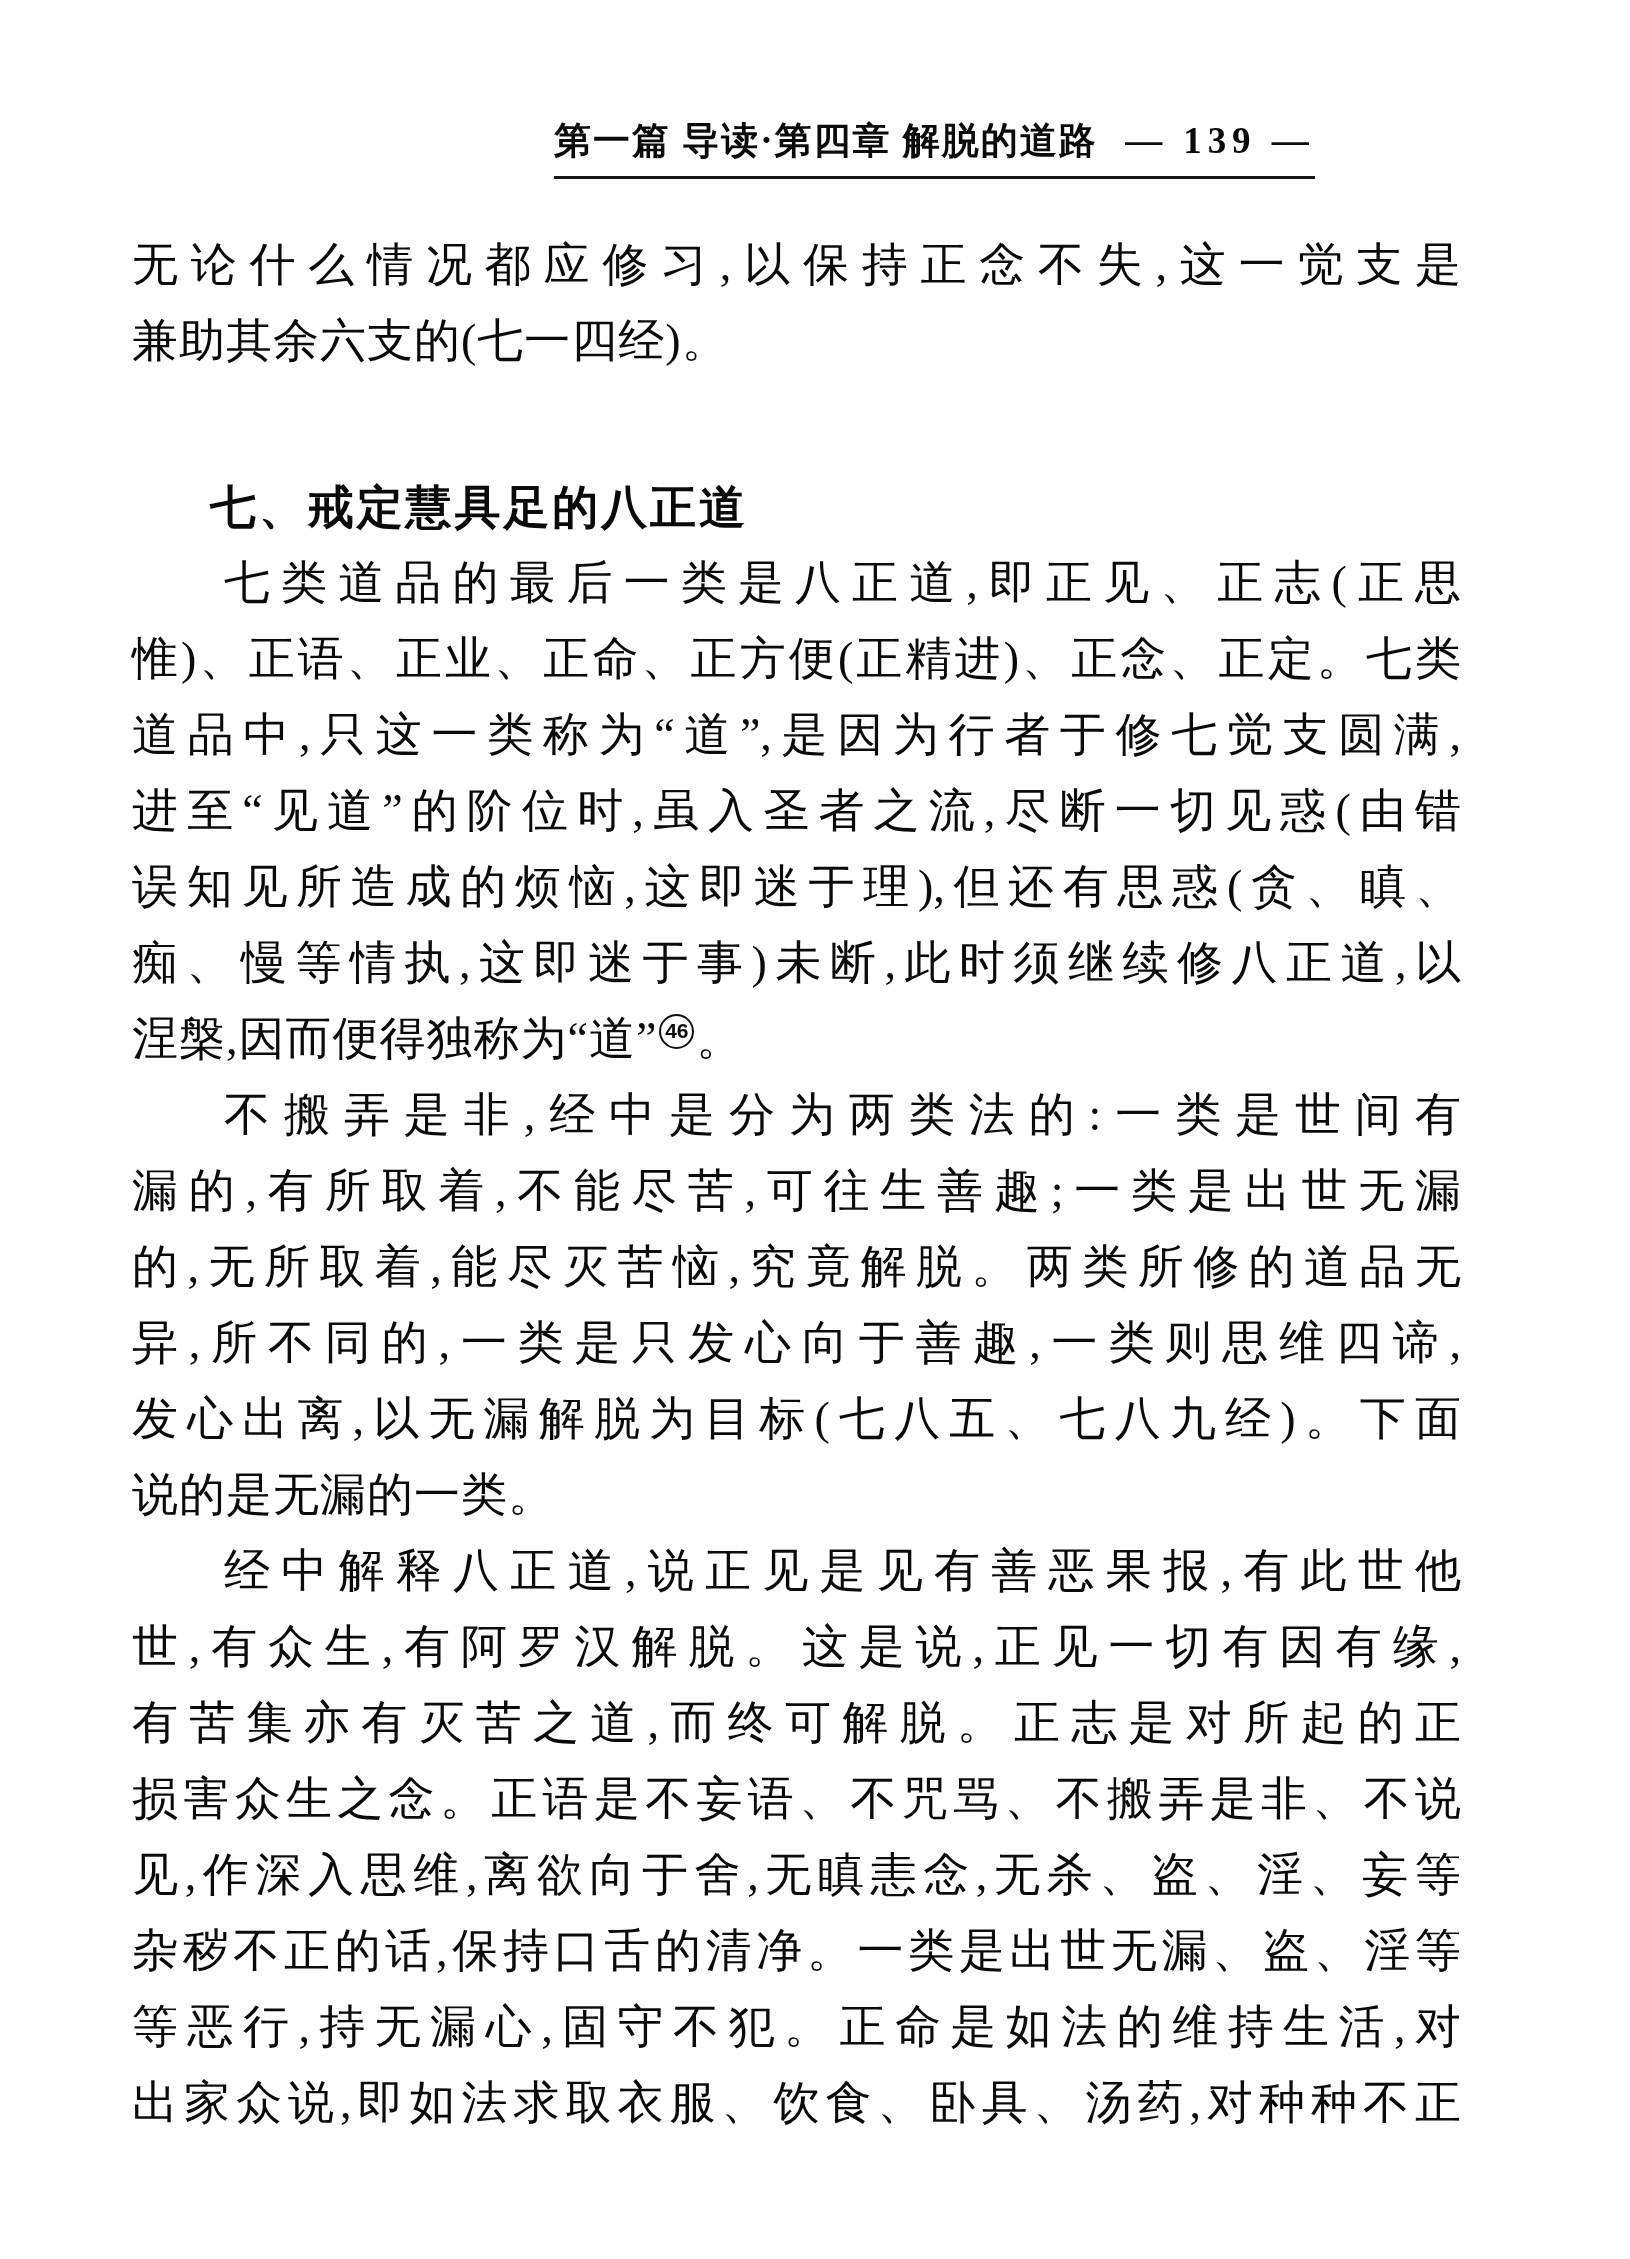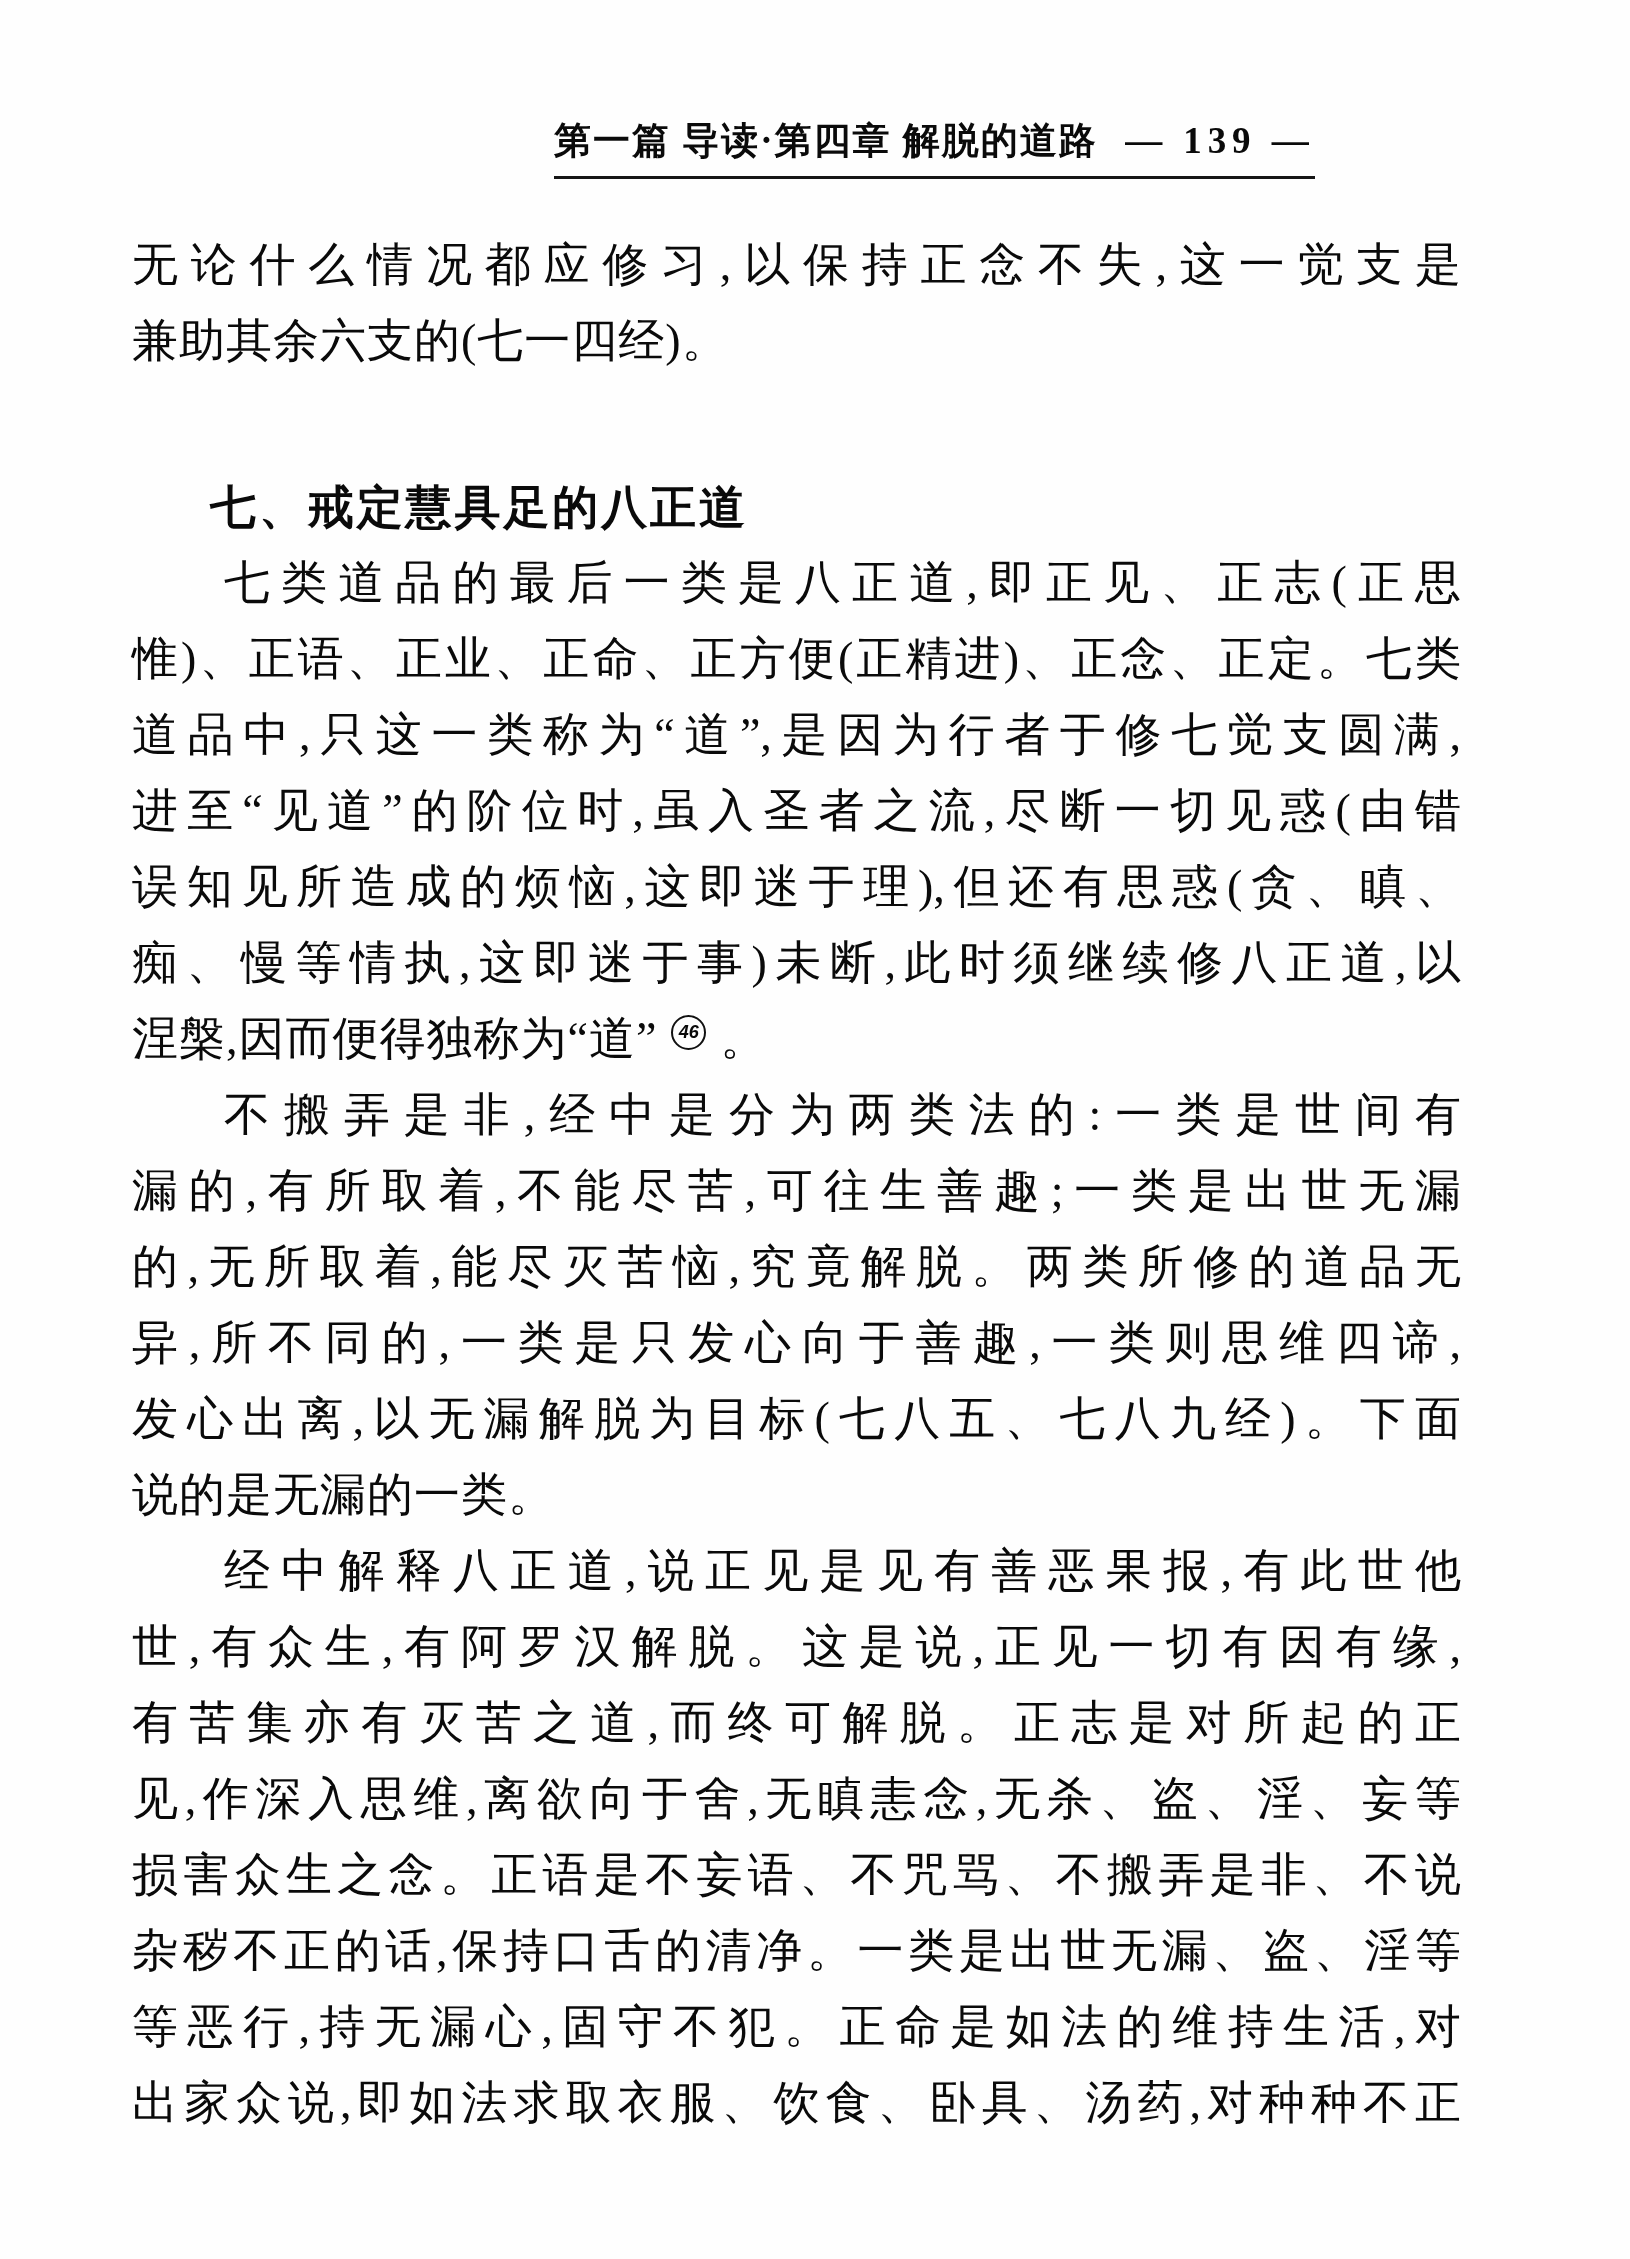--- a/index.html
+++ b/index.html
@@ -52,28 +52,27 @@
     letter-spacing:2.9px;
   }
   .fnmark{
     display:inline-block;
     vertical-align:super;
     box-sizing:border-box;
     width:35px;height:35px;
     line-height:30px;
     border:2.9px solid #111;
     border-radius:50%;
-    font-size:18px;
+    font-size:21px;
     font-weight:bold;
     text-align:center;
     text-indent:0;
     letter-spacing:0;
-    margin:0 14px;
+    margin:0 2px;
     font-family:"Liberation Sans", sans-serif;
-    font-style:italic;
   }
 </style>
 </head>
 <body>
 
 <div class="page">
   <div class="header">
     <span>第一篇 导读·第四章 解脱的道路</span><span class="pageno">— 139 —</span>
   </div>
   <div class="body" id="body-lines">
@@ -89,20 +88,20 @@
       <div class="line">涅槃,因而便得独称为“道”<span class="fnmark">46</span>。</div>
       <div class="line just indent">不搬弄是非,经中是分为两类法的:一类是世间有</div>
       <div class="line just">漏的,有所取着,不能尽苦,可往生善趣;一类是出世无漏</div>
       <div class="line just">的,无所取着,能尽灭苦恼,究竟解脱。两类所修的道品无</div>
       <div class="line just">异,所不同的,一类是只发心向于善趣,一类则思维四谛,</div>
       <div class="line just">发心出离,以无漏解脱为目标(七八五、七八九经)。下面</div>
       <div class="line">说的是无漏的一类。</div>
       <div class="line just indent">经中解释八正道,说正见是见有善恶果报,有此世他</div>
       <div class="line just">世,有众生,有阿罗汉解脱。这是说,正见一切有因有缘,</div>
       <div class="line just">有苦集亦有灭苦之道,而终可解脱。正志是对所起的正</div>
+      <div class="line just">损害众生之念。正语是不妄语、不咒骂、不搬弄是非、不说</div>
       <div class="line just">见,作深入思维,离欲向于舍,无瞋恚念,无杀、盗、淫、妄等</div>
-      <div class="line just">损害众生之念。正语是不妄语、不咒骂、不搬弄是非、不说</div>
       <div class="line just">杂秽不正的话,保持口舌的清净。一类是出世无漏、盗、淫等</div>
       <div class="line just">等恶行,持无漏心,固守不犯。正命是如法的维持生活,对</div>
       <div class="line just">出家众说,即如法求取衣服、饮食、卧具、汤药,对种种不正</div>
     </div>
 </div>
 
 
 </body></html>

